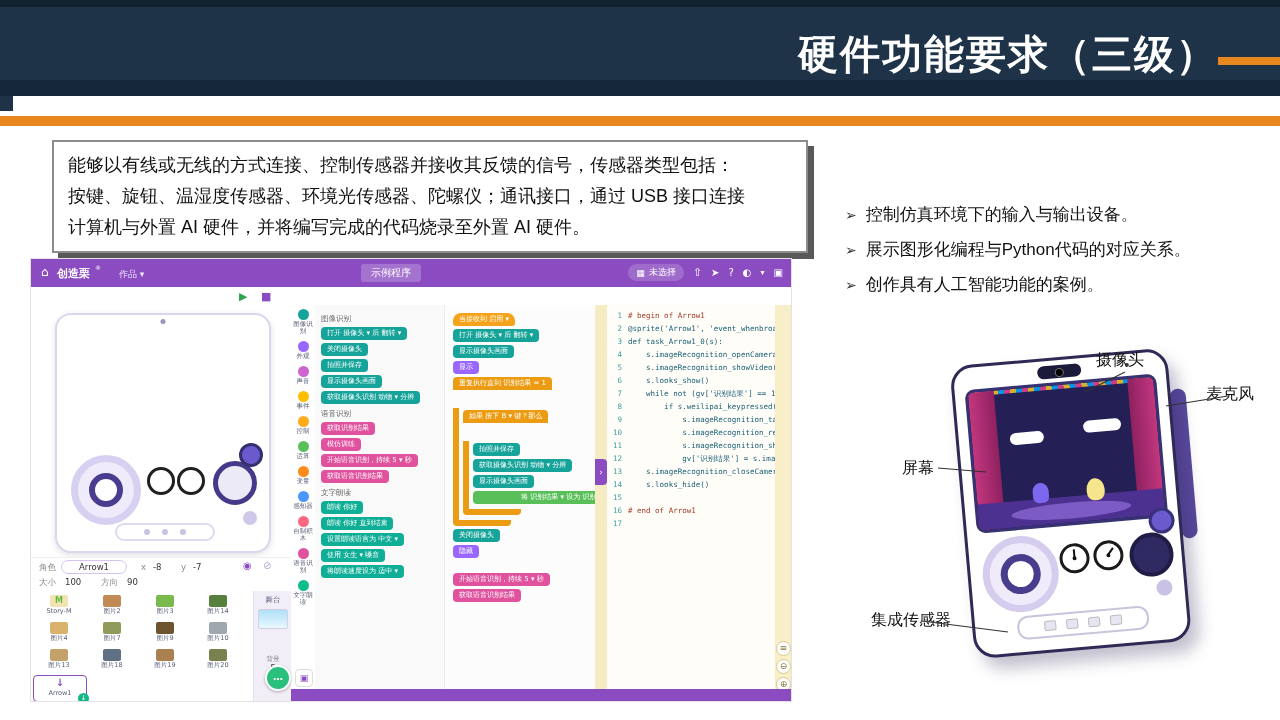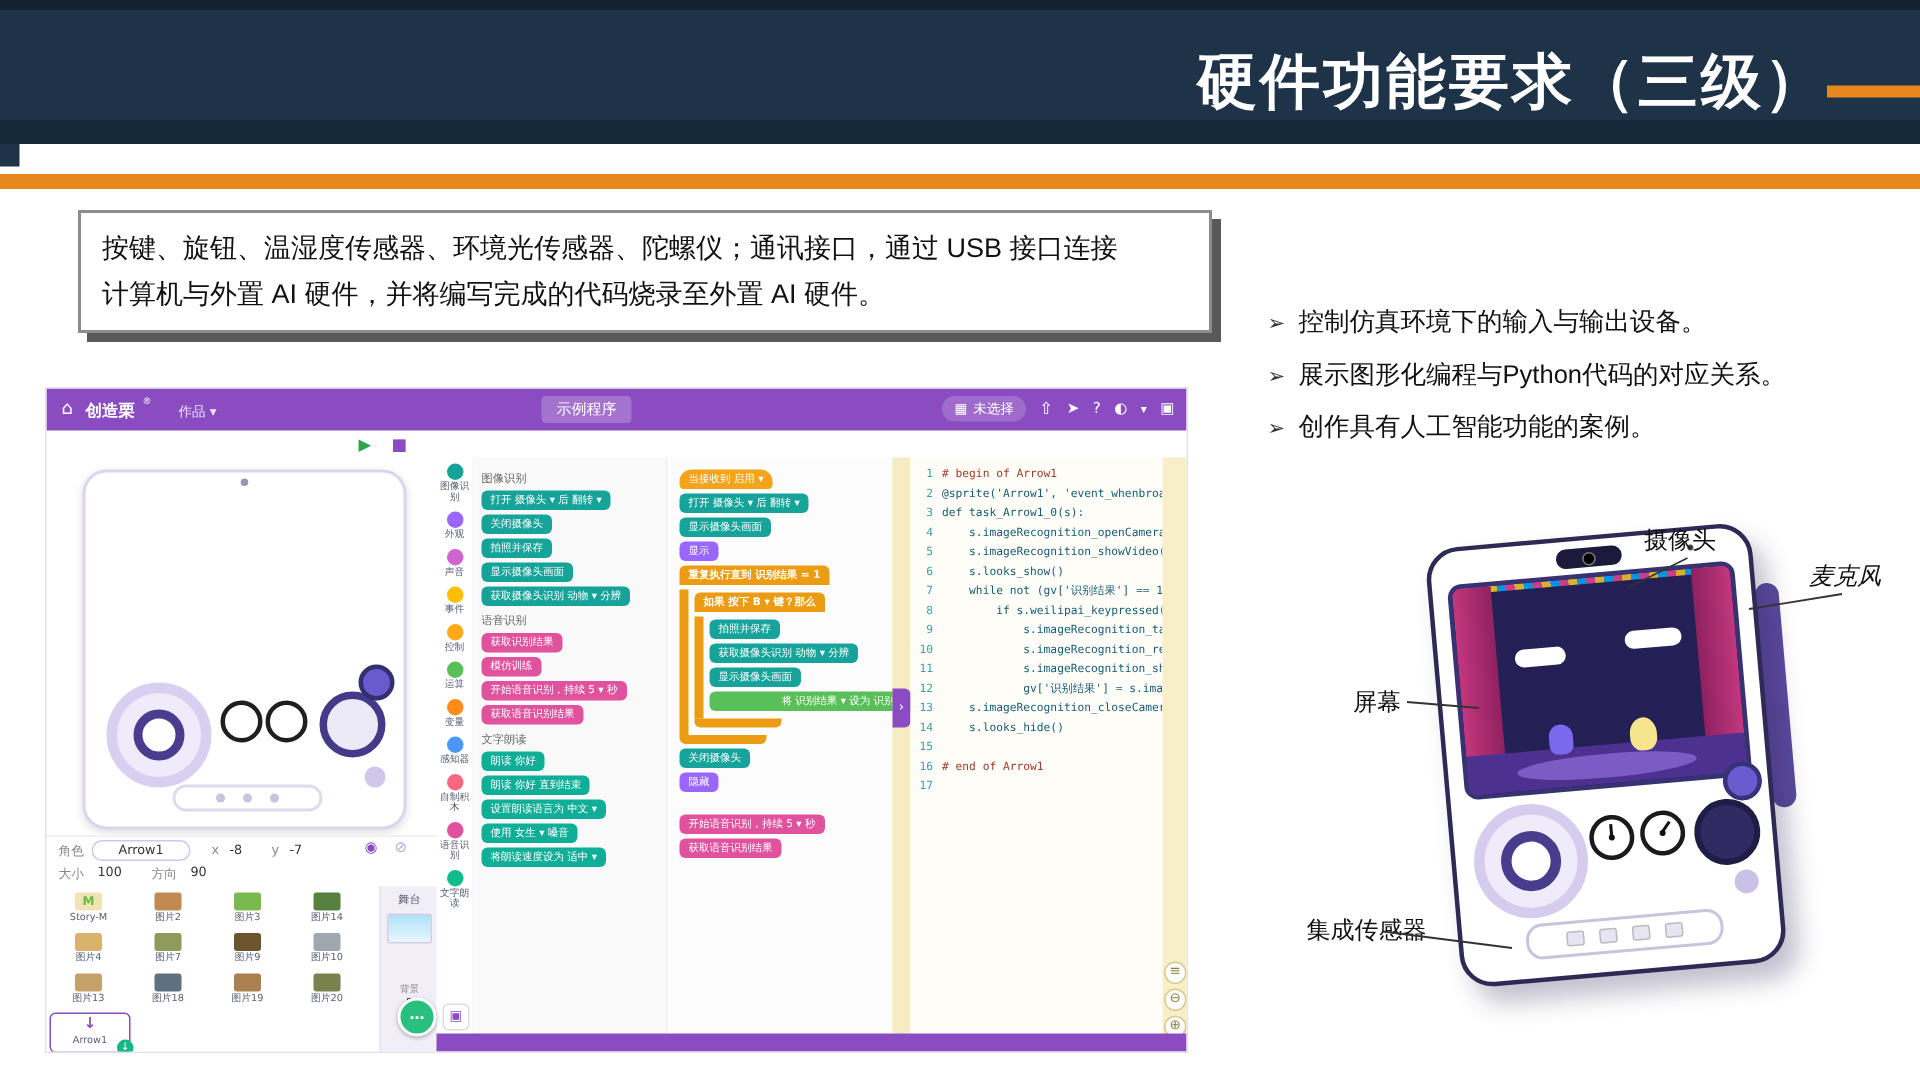--- a/index.html
+++ b/index.html
@@ -127,21 +127,21 @@
   .pal-hdr{font-size:7.5px;color:#666;margin:5px 0 3px;}
   .blk{display:block;width:max-content;max-width:122px;overflow:hidden;white-space:nowrap;color:#fff;font-size:7px;line-height:1;
        padding:3px 6px;border-radius:4px;margin:0 0 3px 0;}
 
   
   #script{left:414px;top:46px;width:150px;height:384px;background:#fcfcfc;padding:8px 0 0 8px;box-sizing:border-box;}
   .hat{border-radius:8px 8px 3px 3px;}
   .cbody{position:relative;padding:2px 0 2px 10px;}
   .cspine{position:absolute;left:0;top:0;bottom:0;width:6px;}
   .cfoot{width:58px;height:6px;border-radius:0 0 4px 4px;margin-bottom:3px;}
-  .ctop{border-radius:4px 4px 0 0;margin-bottom:3px;font-weight:bold;}
+  .ctop{border-radius:4px 4px 0 0;margin-bottom:18px;}
 
   
   #divider{left:564px;top:46px;width:12px;height:384px;background:#f6ecc4;}
   #divtab{left:564px;top:200px;width:12px;height:26px;background:#8a4cc0;color:#fff;font-size:9px;line-height:26px;text-align:center;border-radius:0 4px 4px 0;}
   #code{left:576px;top:46px;width:168px;height:384px;background:#fffdf8;counter-reset:ln;padding-top:6px;box-sizing:border-box;overflow:hidden;}
   .code-line{display:flex;height:13px;font-family:"DejaVu Sans Mono",monospace;font-size:7.5px;color:#175d74;}
   .code-line::before{counter-increment:ln;content:counter(ln);width:15px;text-align:right;margin-right:6px;color:#3fa0a5;flex:none;}
   .code-line span{white-space:pre;}
   .code-line.comment span{color:#a33b2a;}
   #rstrip{left:744px;top:46px;width:16px;height:384px;background:#f8efc9;}
@@ -160,20 +160,21 @@
 
 <div id="slide">
 
   <div id="hdr" class="abs"></div>
   <div id="title" class="abs">硬件功能要求（三级）</div>
   <div id="dash" class="abs" style="background: rgb(232, 135, 30);"></div>
   <div id="step" class="abs"></div>
   <div id="obar" class="abs" style="background: rgb(232, 135, 30);"></div>
 
   <div id="tbox" class="abs">
+    <div>能够以有线或无线的方式连接、控制传感器并接收其反馈的信号，传感器类型包括：</div>
     <div>按键、旋钮、温湿度传感器、环境光传感器、陀螺仪；通讯接口，通过 USB 接口连接</div>
     <div>计算机与外置 AI 硬件，并将编写完成的代码烧录至外置 AI 硬件。</div>
   </div>
 
   <div id="bullets" class="abs">
     <div class="brow">
       <span class="bchar">➢</span><span class="btext">控制仿真环境下的输入与输出设备。</span>
     </div>
     <div class="brow">
       <span class="bchar">➢</span><span class="btext">展示图形化编程与Python代码的对应关系。</span>
@@ -213,21 +214,21 @@
           <div class="sdot"></div>
             <div class="sdot"></div>
           <div class="sdot"></div>
             <div class="sdot"></div>
         </div>
       </div>
     </div>
   </div>
 
   <span class="dev-label abs" style="left:1096px;top:350px;">摄像头</span>
-  <span class="dev-label abs" style="left:1206px;top:374px;font-style:italic;">麦克风</span>
+  <span class="dev-label abs" style="left:1206px;top:384px;">麦克风</span>
   <span class="dev-label abs" style="left:902px;top:458px;">屏幕</span>
   <span class="dev-label abs" style="left:845px;top:610px;margin-left:26px;">集成传感器</span>
   <svg class="leader abs" width="1280" height="720">
     <line x1="1125" y1="372" x2="1085" y2="392" stroke="#333" stroke-width="1.2"></line>
     <line x1="1228" y1="396" x2="1166" y2="406" stroke="#333" stroke-width="1.2"></line>
     <line x1="938" y1="468" x2="986" y2="472" stroke="#333" stroke-width="1.2"></line>
     <line x1="922" y1="621" x2="1008" y2="632" stroke="#333" stroke-width="1.2"></line>
   </svg>
 
   <div id="ide" class="abs">

